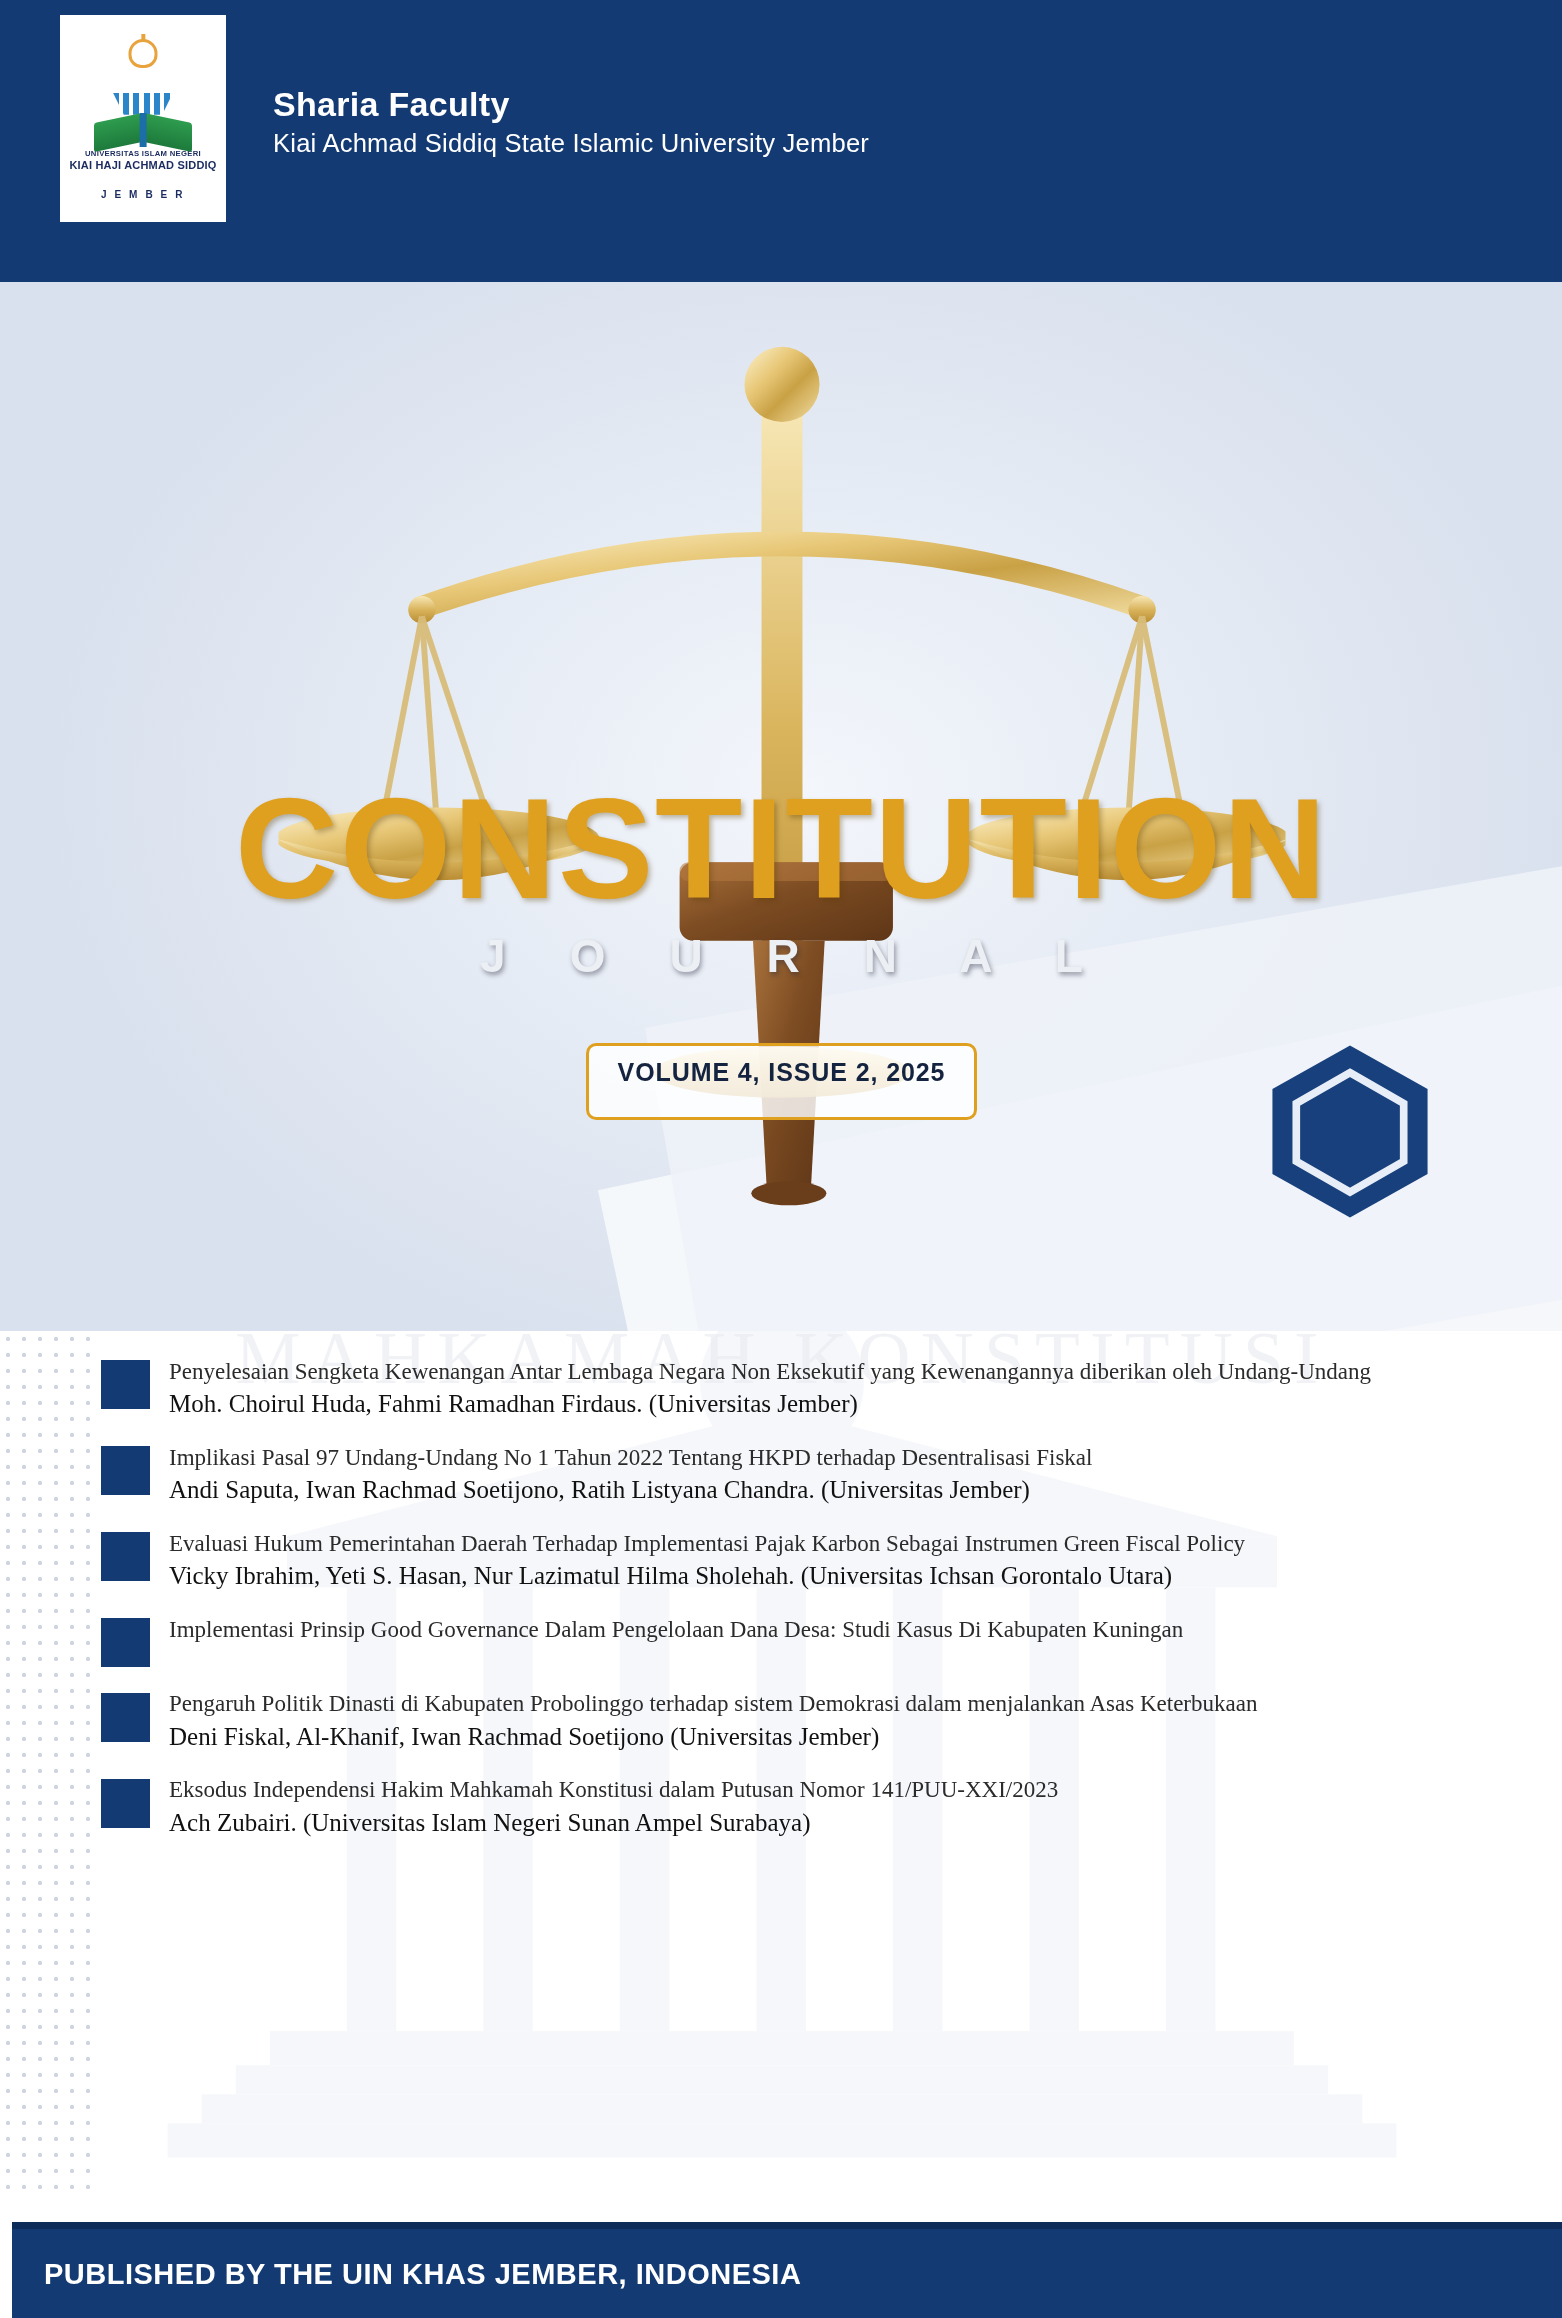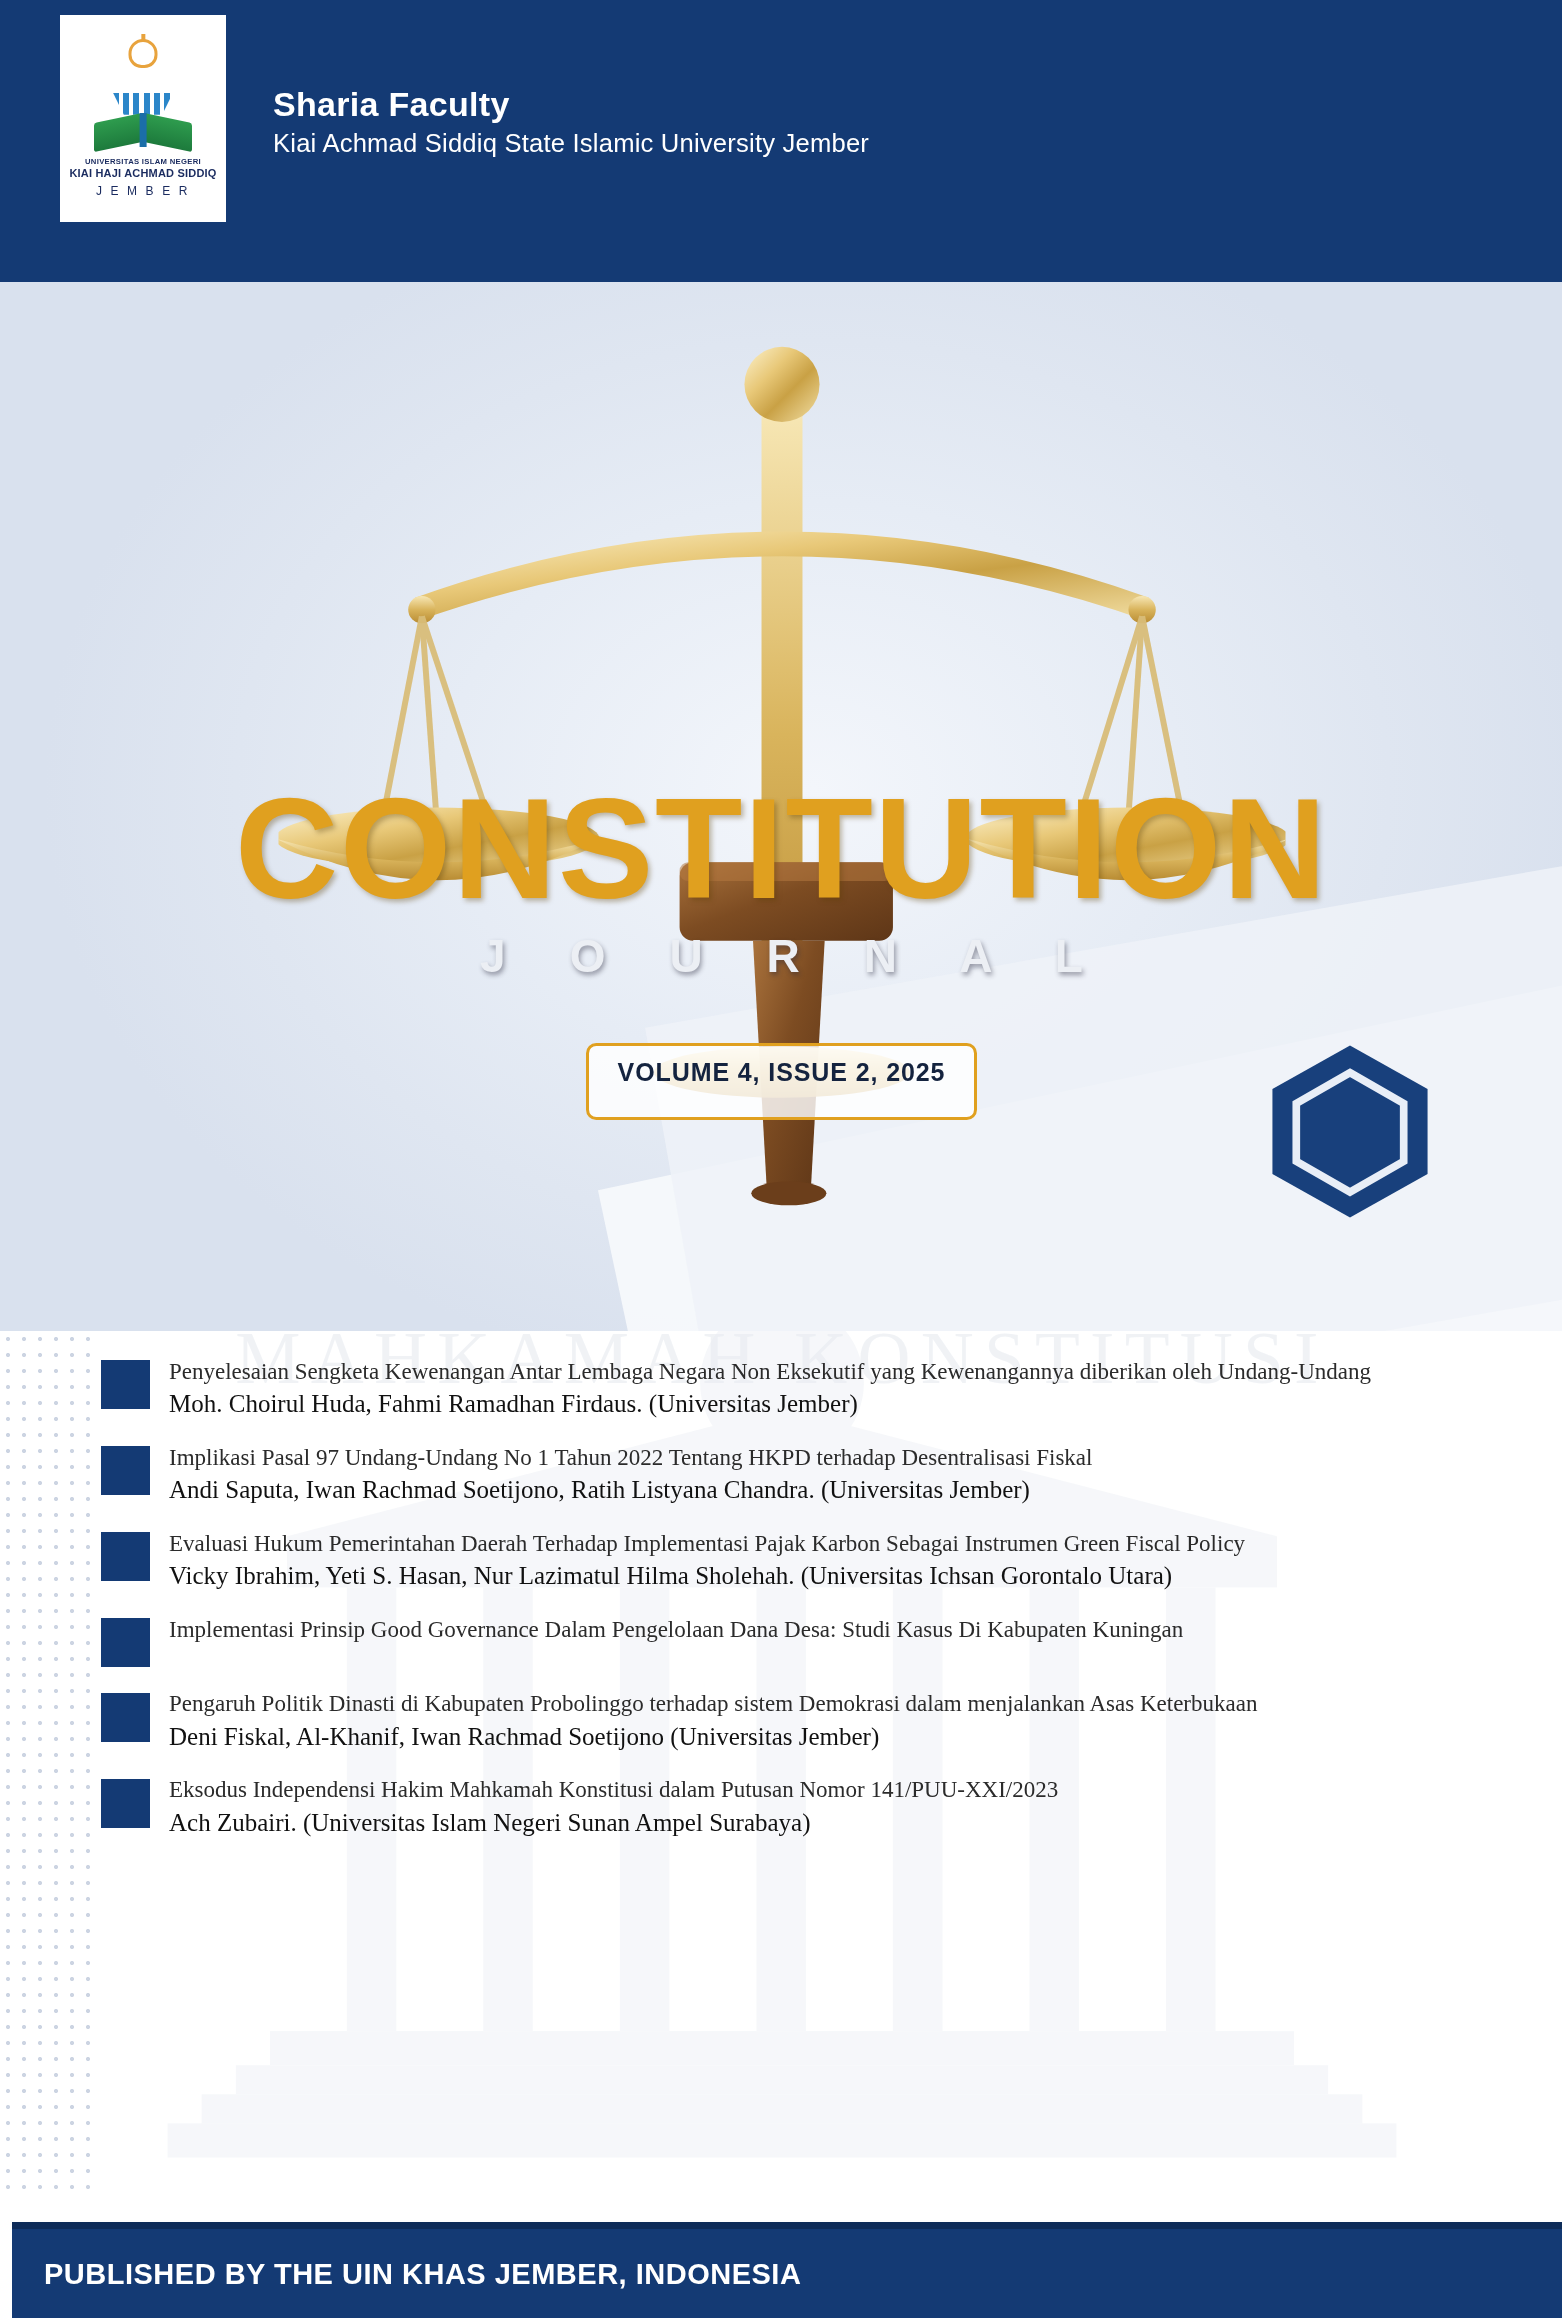--- a/index.html
+++ b/index.html
@@ -81,29 +81,29 @@
   .logo-book .rays {
     position: absolute;
     left: 50%; top: -5.1px;
     transform: translateX(-50%);
     width: 60px; height: 22px;
     background: repeating-linear-gradient(90deg, #2b86c9 0 6px, #ffffff 6px 10.2px);
     clip-path: polygon(18% 100%, 82% 100%, 100% 0, 0 0);
   }
   .logo-text-1 {
     font-size: 7.7px; font-weight: bold; color: #1a2b5f;
-    letter-spacing: 0.3px; margin-top: 10px;
+    letter-spacing: 0.3px; margin-top: 2px;
   }
   .logo-text-2 {
     font-size: 11px; font-weight: bold; color: #1a2b5f;
     letter-spacing: 0.2px; margin-top: 1.7px;
   }
   .logo-text-3 {
-    font-size: 12px; font-weight: normal; color: #1a2b5f;
-    letter-spacing: 2.6px; margin-top: 5px;
+    font-size: 10px; font-weight: bold; color: #1a2b5f;
+    letter-spacing: 2.6px; margin-top: 18px;
   }
   .header-titles {
     position: absolute;
     left: 273px; top: 85px;
     color: #ffffff;
   }
   .faculty-name {
     font-size: 34px; font-weight: bold; letter-spacing: 0.3px;
     line-height: 1.15;
   }

